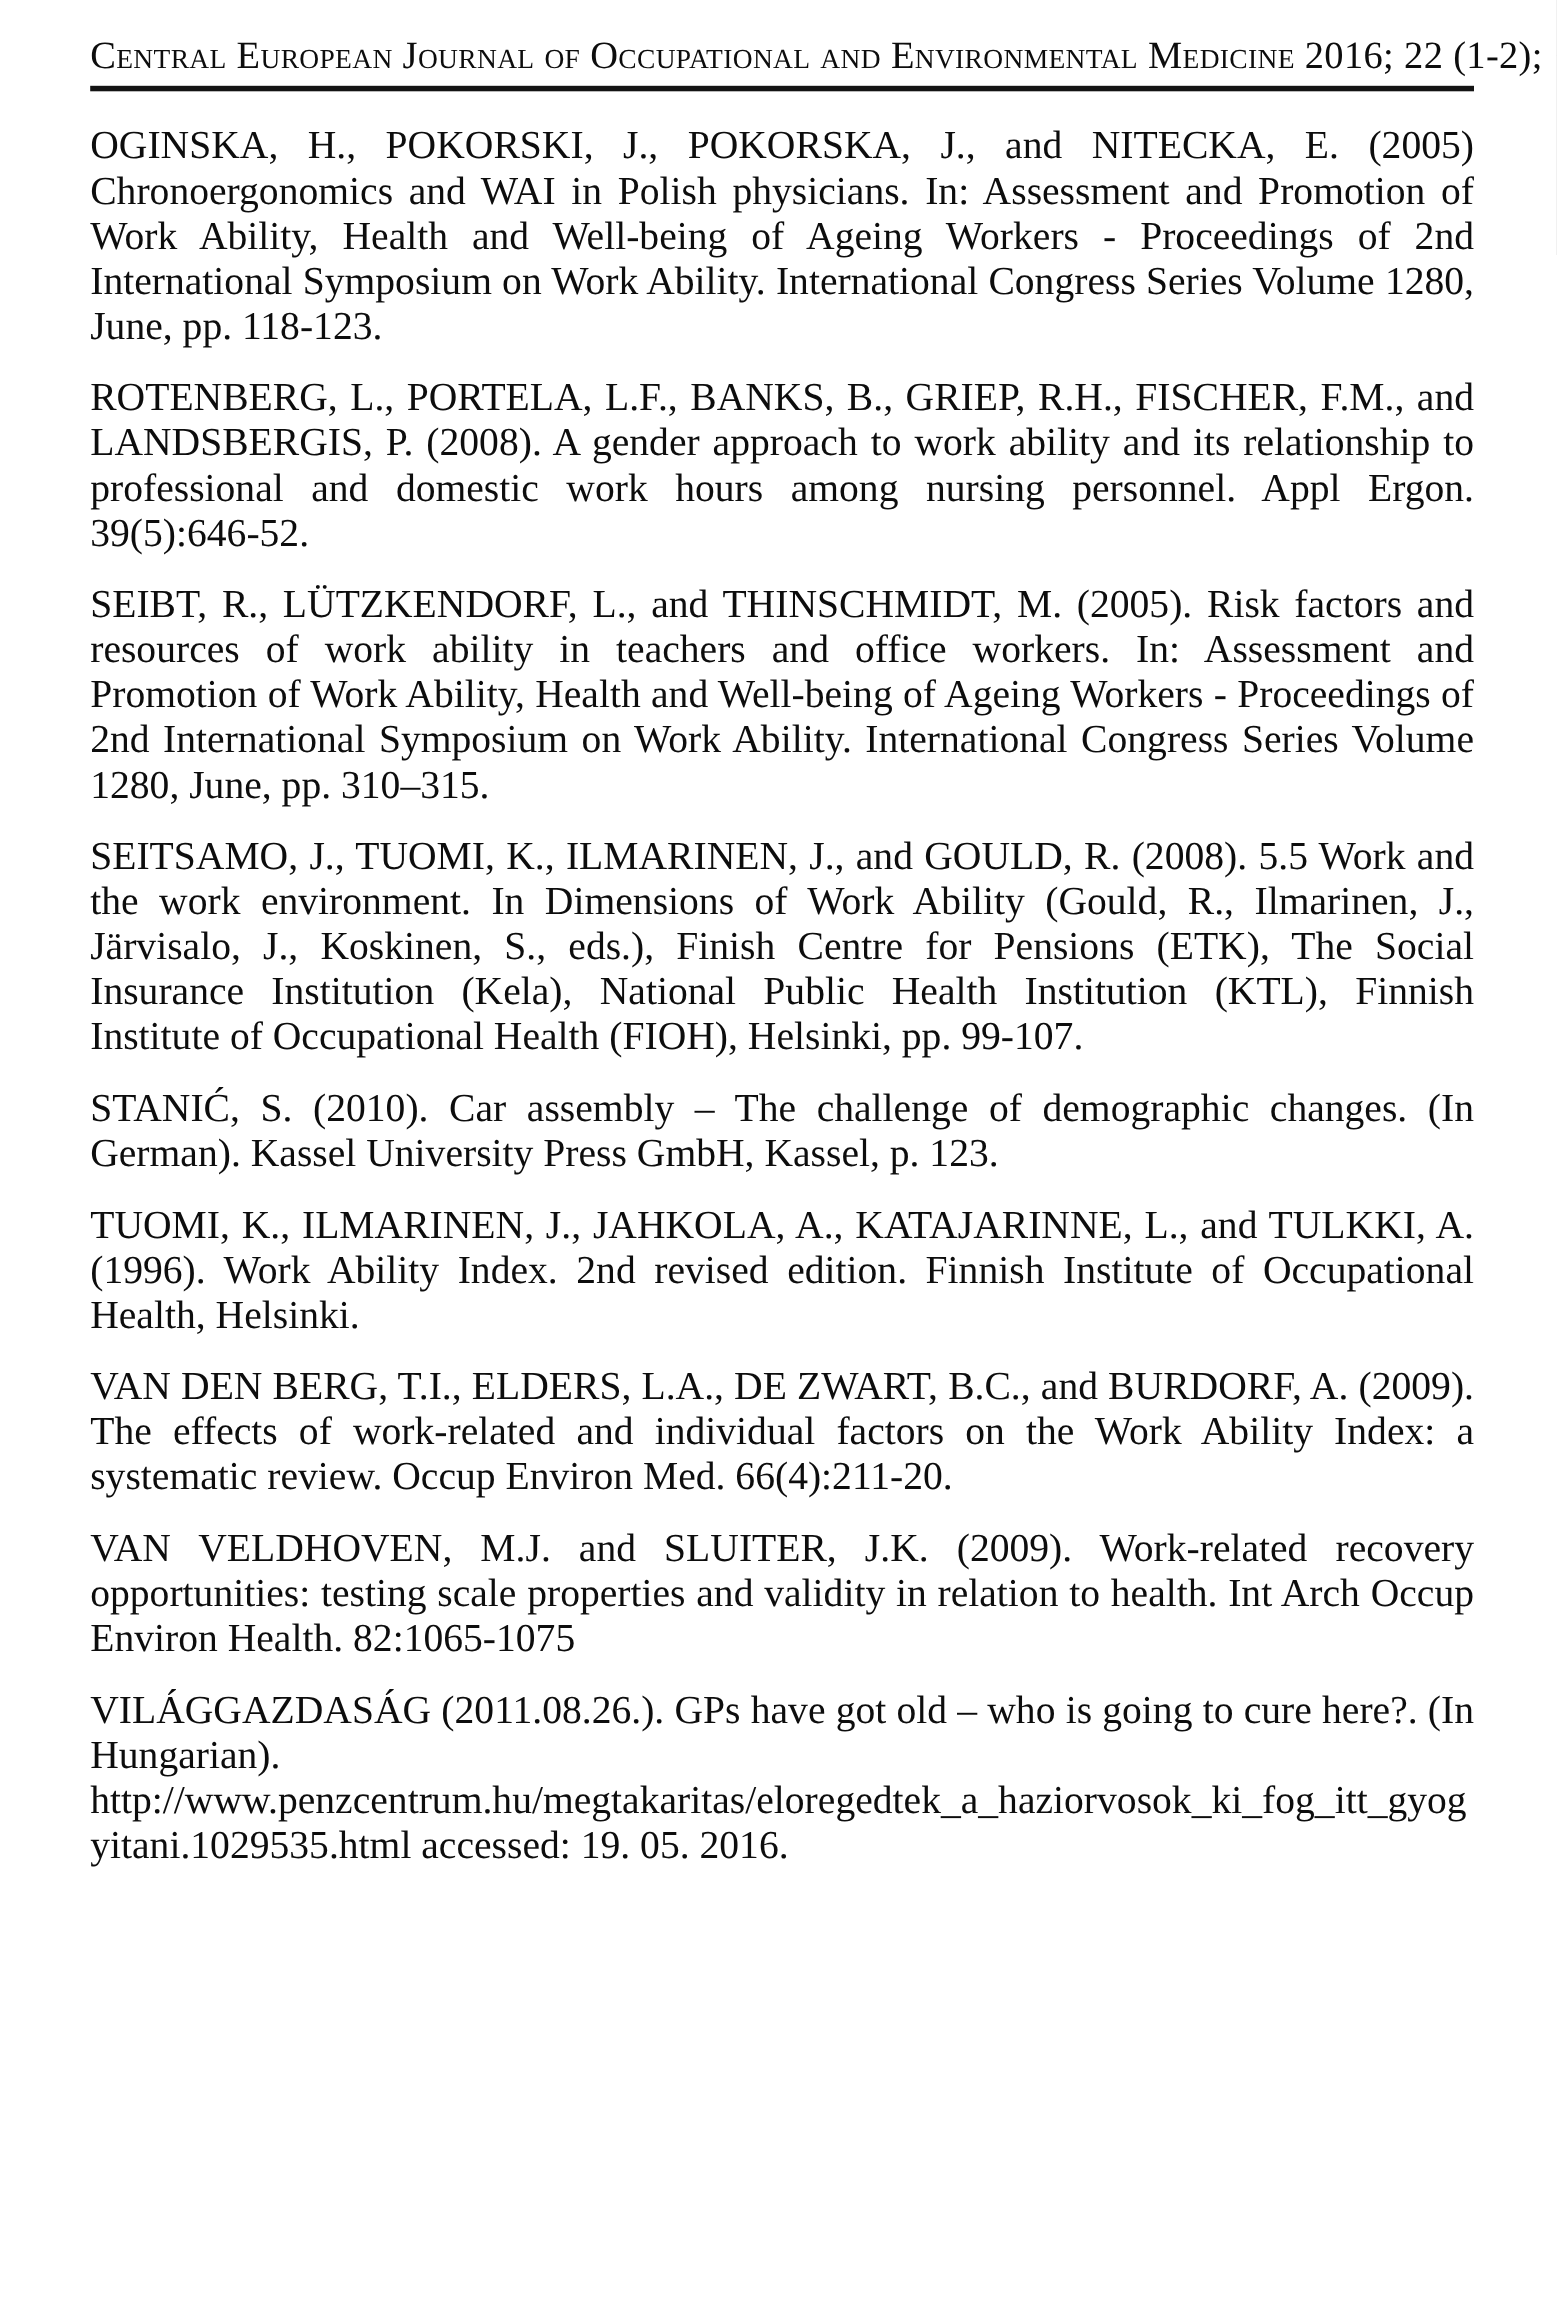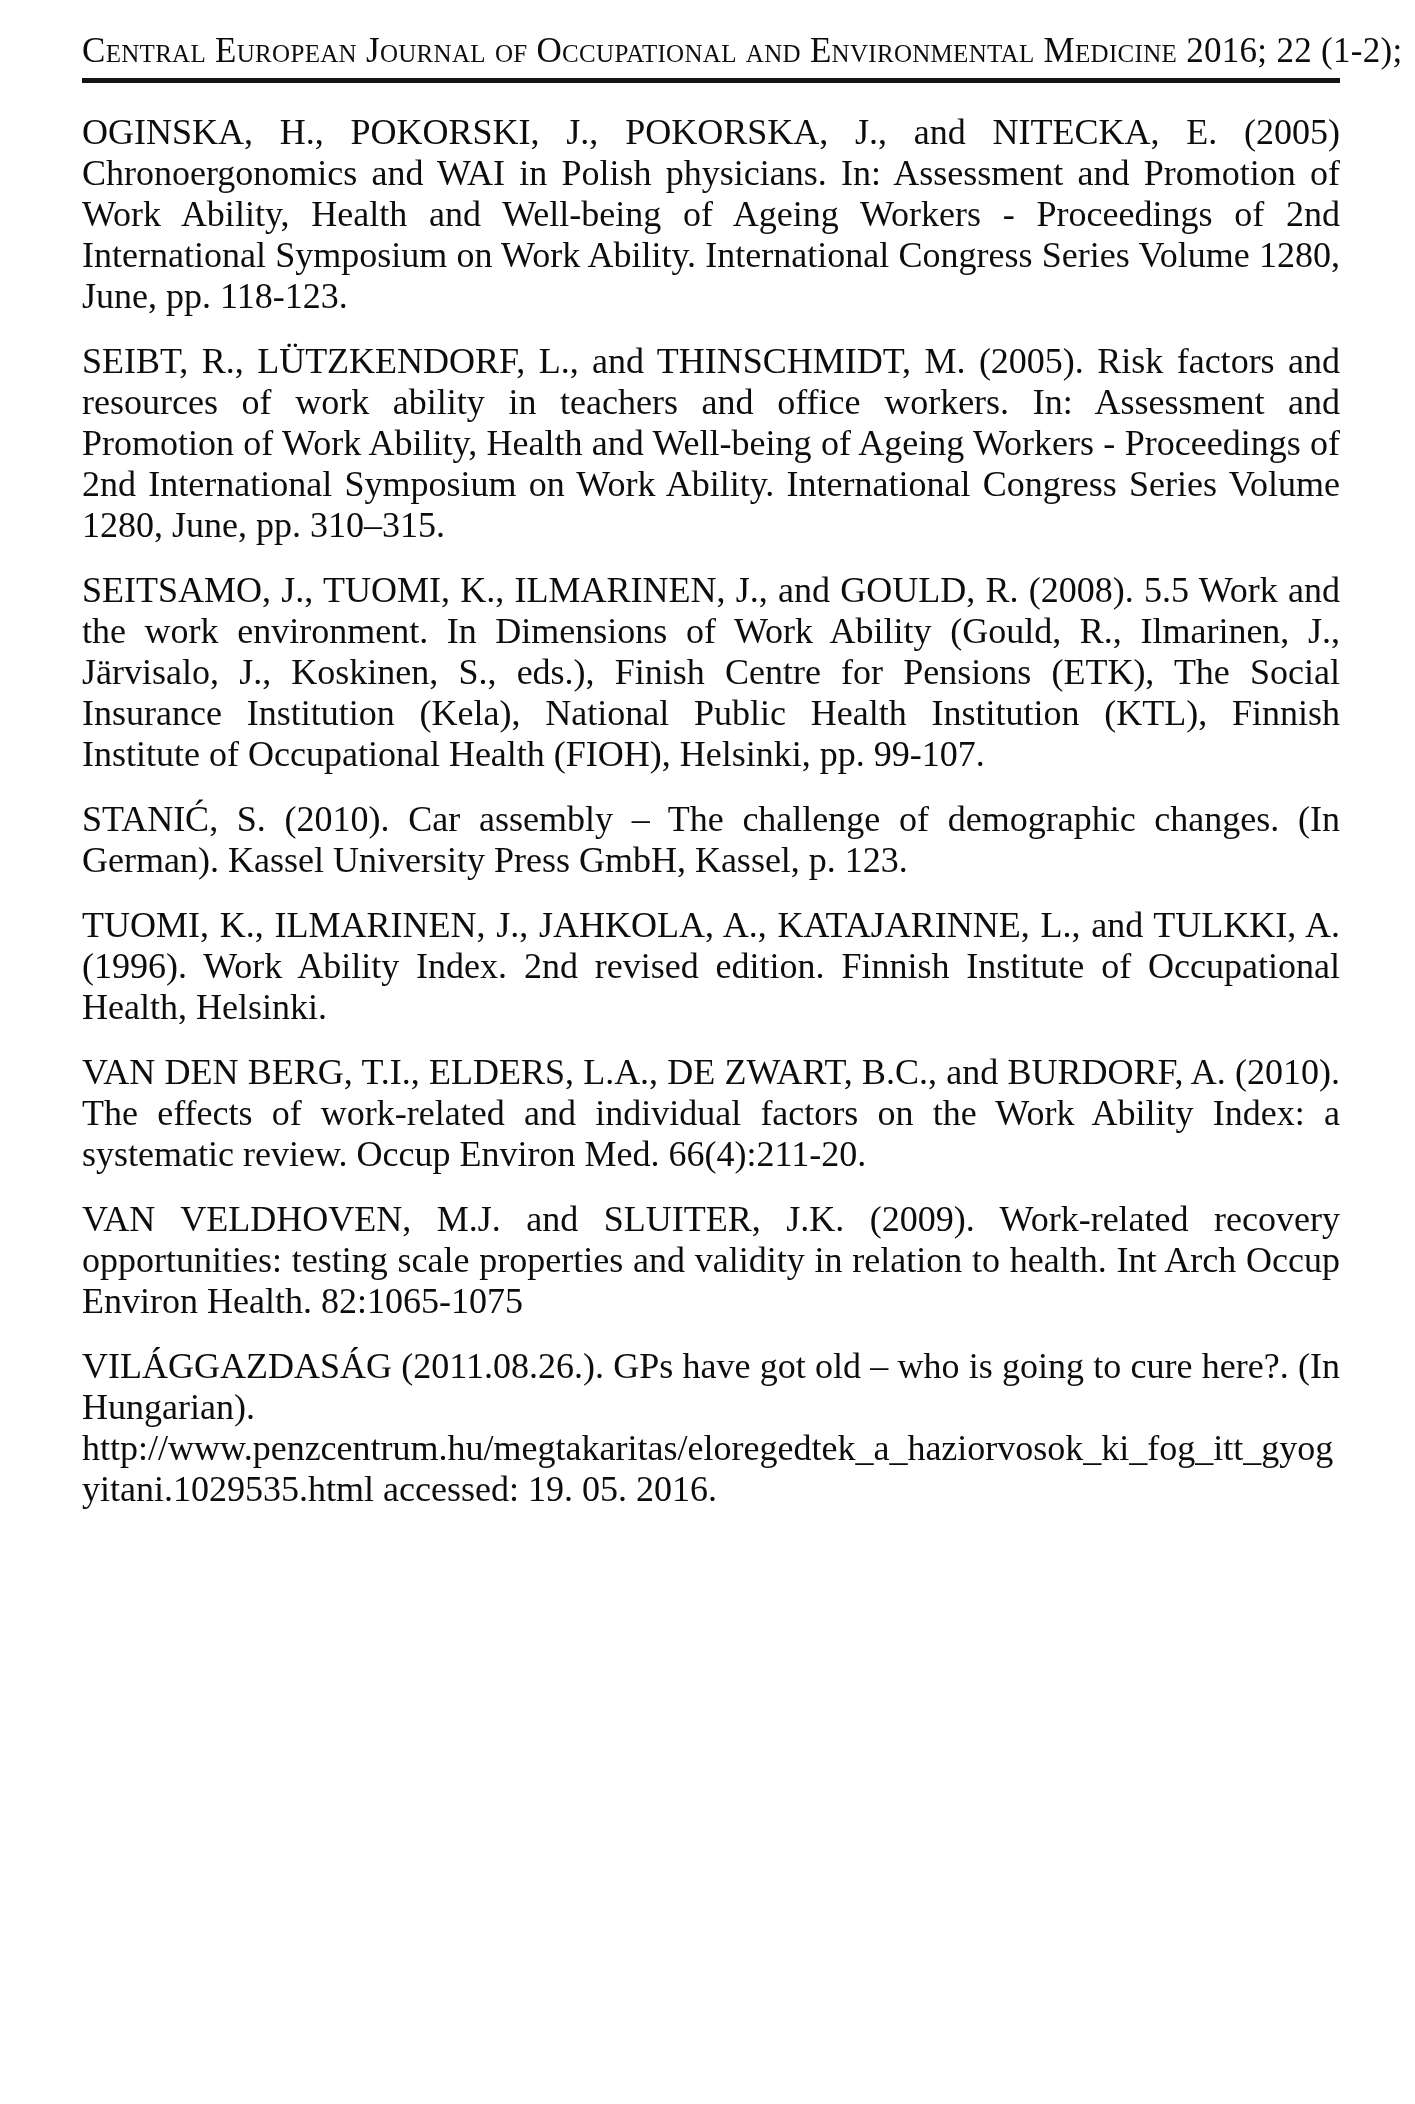--- a/index.html
+++ b/index.html
@@ -45,23 +45,24 @@
 <body>
 
 <div class="page">
 
   <div class="header-line">Central European Journal of Occupational and Environmental Medicine 2016; 22 (1-2); · 65</div>
 
   <div class="header-rule"></div>
 
   <div class="refs">
     <p>OGINSKA, H., POKORSKI, J., POKORSKA, J., and NITECKA, E. (2005) Chronoergonomics and WAI in Polish physicians. In: Assessment and Promotion of Work Ability, Health and Well-being of Ageing Workers - Proceedings of 2nd International Symposium on Work Ability. International Congress Series Volume 1280, June, pp. 118-123.</p>
+    <p>ROTENBERG, L., PORTELA, L.F., BANKS, B., GRIEP, R.H., FISCHER, F.M., and LANDSBERGIS, P. (2008). A gender approach to work ability and its relationship to professional and domestic work hours among nursing personnel. Appl Ergon. 39(5):646-52.</p>
     <p>SEIBT, R., LÜTZKENDORF, L., and THINSCHMIDT, M. (2005).  Risk factors and resources of work ability in teachers and office workers. In: Assessment and Promotion of Work Ability, Health and Well-being of Ageing Workers - Proceedings of 2nd International Symposium on Work Ability. International Congress Series Volume 1280, June, pp. 310–315.</p>
     <p>SEITSAMO, J., TUOMI, K., ILMARINEN, J., and GOULD, R. (2008). 5.5 Work and the work environment. In Dimensions of Work Ability (Gould, R., Ilmarinen, J., Järvisalo, J., Koskinen, S., eds.), Finish Centre for Pensions (ETK), The Social Insurance Institution (Kela), National Public Health Institution (KTL), Finnish Institute of Occupational Health (FIOH), Helsinki, pp. 99-107.</p>
     <p>STANIĆ, S. (2010). Car assembly – The challenge of demographic changes. (In German). Kassel University Press GmbH, Kassel, p. 123.</p>
     <p>TUOMI, K., ILMARINEN, J., JAHKOLA, A., KATAJARINNE, L., and TULKKI, A. (1996). Work Ability Index. 2nd revised edition. Finnish Institute of Occupational Health, Helsinki.</p>
-    <p>VAN DEN BERG, T.I., ELDERS, L.A., DE ZWART, B.C., and BURDORF, A. (2010). The effects of work-related and individual factors on the Work Ability Index: a systematic review. Occup Environ Med. 66(4):211-20.</p>
+    <p>VAN DEN BERG, T.I., ELDERS, L.A., DE ZWART, B.C., and BURDORF, A. (2009). The effects of work-related and individual factors on the Work Ability Index: a systematic review. Occup Environ Med. 66(4):211-20.</p>
     <p>VAN VELDHOVEN, M.J. and SLUITER, J.K. (2009). Work-related recovery opportunities: testing scale properties and validity in relation to health. Int Arch Occup Environ Health. 82:1065-1075</p>
     <p>VILÁGGAZDASÁG (2011.08.26.). GPs have got old – who is going to cure here?. (In Hungarian). http://www.penzcentrum.hu/megtakaritas/eloregedtek_a_haziorvosok_ki_fog_itt_gyogyitani.1029535.html accessed: 19. 05. 2016.</p>
 
   </div>
 
 </div>
 
 </body></html>

